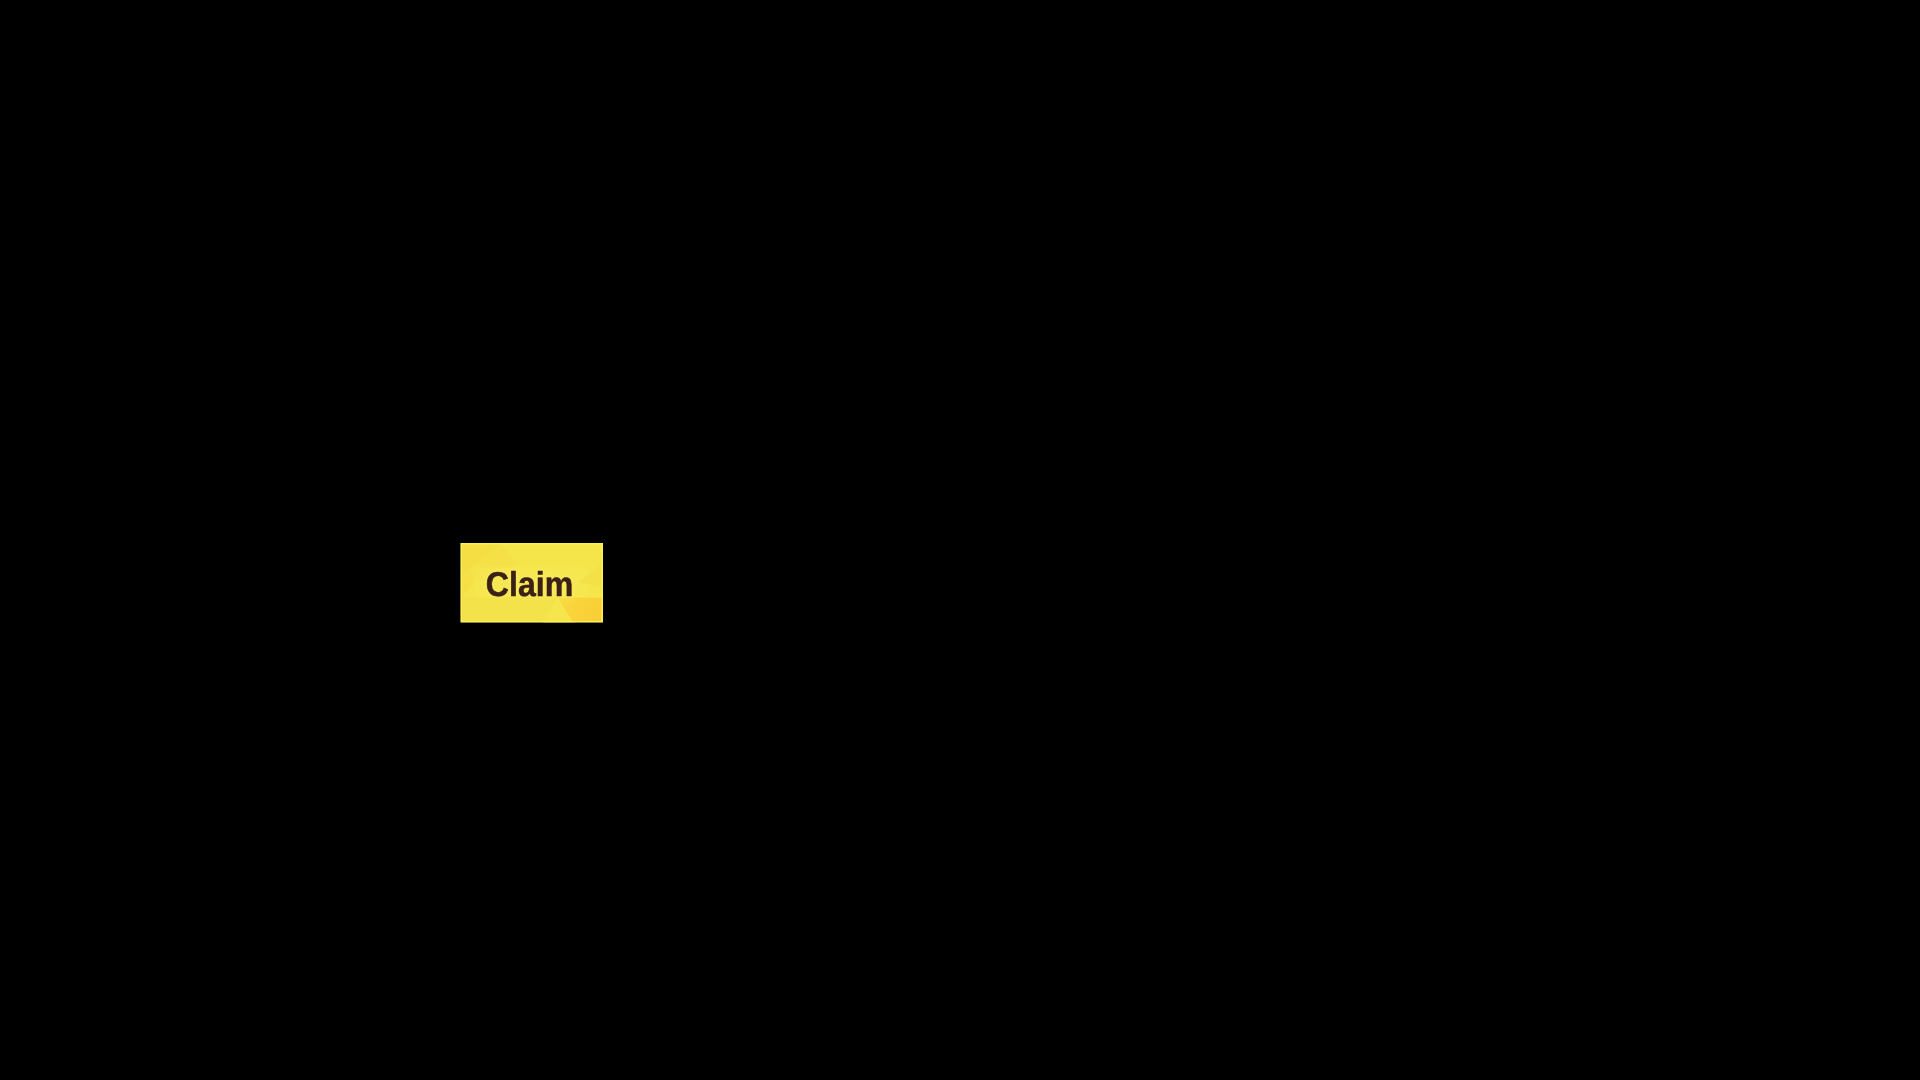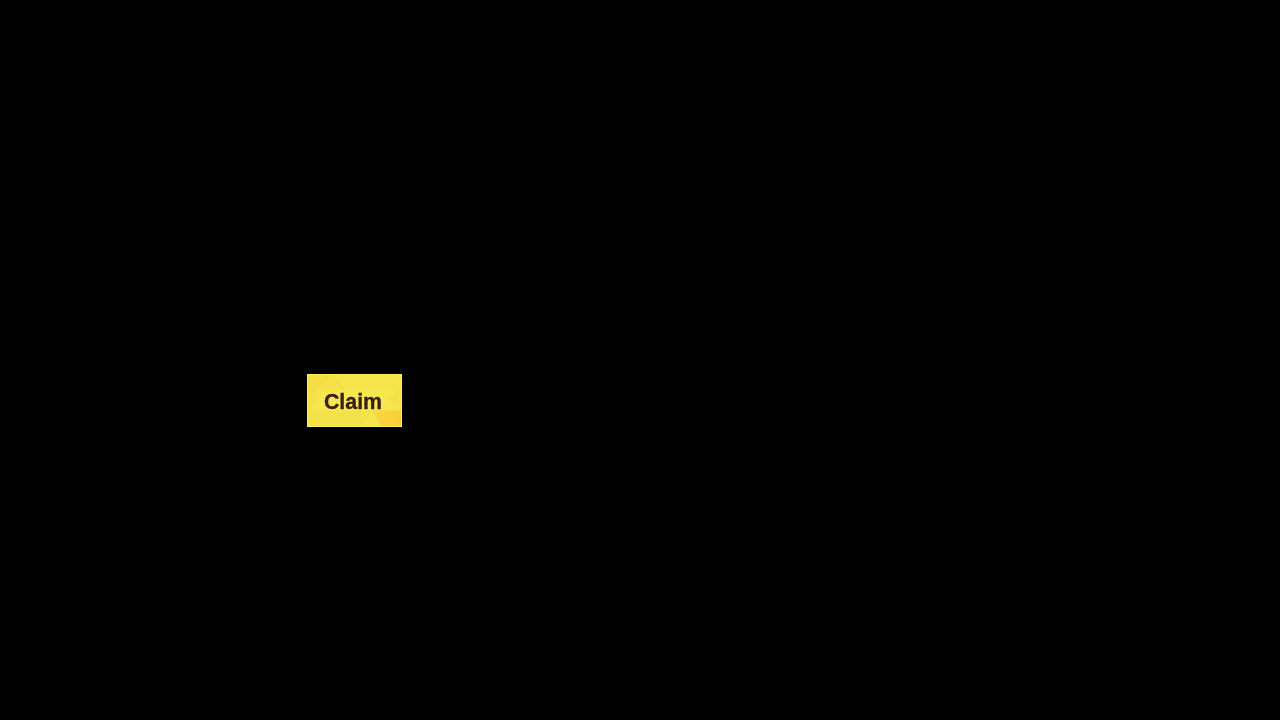--- a/index.html
+++ b/index.html
@@ -1,16 +1,16 @@
 <!DOCTYPE html>
 <html><head>
 <meta charset="utf-8">
 <style>
   html, body { margin:0; padding:0; background:#000; width:1280px; height:720px; overflow:hidden; }
-  .btn { position:absolute; left:307px; top:374px; width:95px; height:53px; }
+  .btn { position:absolute; left:307px; top:362px; width:95px; height:53px; }
 </style>
 </head>
 <body>
 <div class="btn">
 <svg width="95" height="53" viewBox="0 0 95 53" xmlns="http://www.w3.org/2000/svg">
   <rect width="95" height="53" fill="#f5e54b"></rect>
   <defs>
     <filter id="soft" x="-30%" y="-30%" width="160%" height="160%">
       <feGaussianBlur stdDeviation="1.6"></feGaussianBlur>
     </filter>

